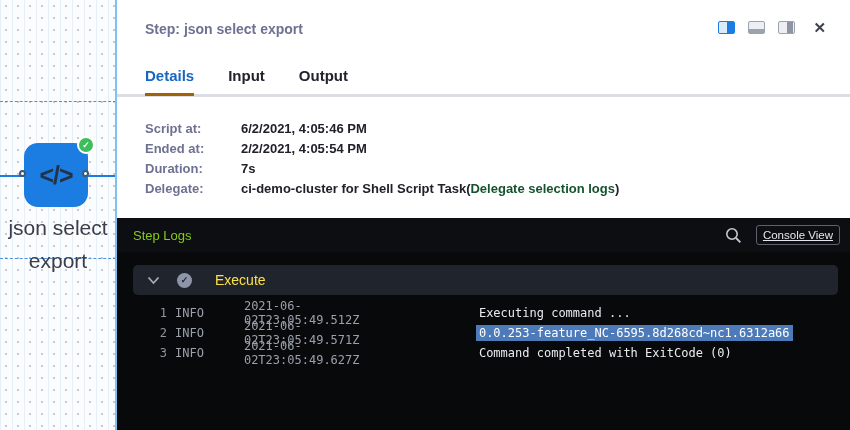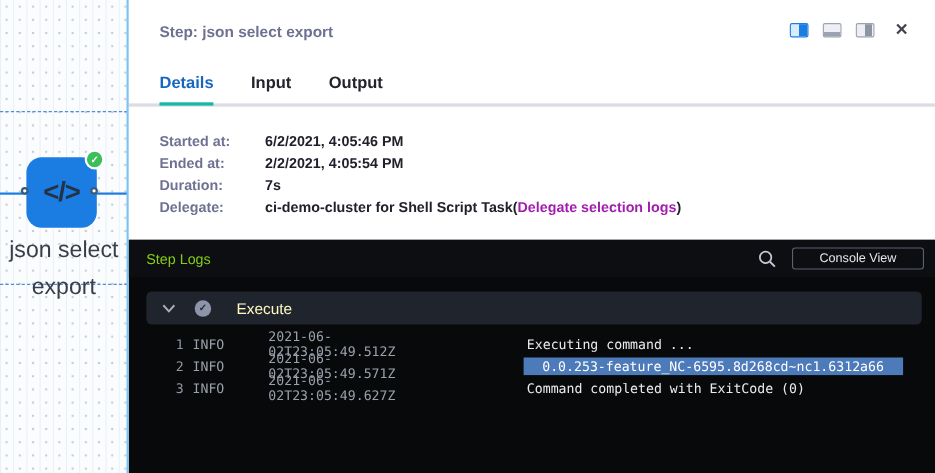--- a/index.html
+++ b/index.html
@@ -50,57 +50,58 @@
   .win-icons { position:absolute; right:24px; top:20px; display:flex; gap:13px; align-items:center; }
   .wi { width:17px; height:13px; border-radius:2px; cursor:pointer; }
   .wi-split  { border:1px solid #1b7ce2; background:linear-gradient(90deg,#d9ecfc 0 50%, #1b7ce2 50% 100%); }
   .wi-bottom { border:1px solid #9aa1af; background:linear-gradient(180deg,#edeff4 0 62%, #9ba2b0 62% 100%); }
   .wi-right  { border:1px solid #9aa1af; background:linear-gradient(90deg,#edeff4 0 50%, #8d94a4 50% 92%, #edeff4 92% 100%); }
   .close-x { font-size:15px; font-weight:700; color:#3f424d; margin-left:5px; cursor:pointer; line-height:1; }
 
   .tabs-line { position:absolute; left:0; top:94px; right:0; height:3px; background:#dbdde2; z-index:1; }
   .tabs { position:absolute; left:28px; top:67px; display:flex; gap:34px; z-index:2; }
   .tab { font-size:15px; font-weight:600; color:#22232d; padding-bottom:9px; cursor:pointer; }
-  .tab.active { color:#1766c0; border-bottom:3px solid #14b8a6; }
+  .tab.active { color:#1766c0; border-bottom:3px solid #a16207; }
 
   .details { position:absolute; left:28px; top:119px; display:grid; grid-template-columns:96px auto; font-size:13px; line-height:20px; }
   .dlabel { color:#6e7192; font-weight:600; }
   .dvalue { color:#20212b; font-weight:700; }
-  .dlink  { color:#a21caf; font-weight:600; cursor:pointer; }
+  .dlink  { color:#14532d; font-weight:600; cursor:pointer; }
 
   
   .logs { position:absolute; left:117px; top:218px; right:0; bottom:0; background:#08090b; }
   .logs-header { position:absolute; top:0; left:0; right:0; height:34px; background:#0c0e12; display:flex; align-items:center; }
   .logs-title { margin-left:16px; color:#84cc16; font-size:13px; }
   .logs-actions { position:absolute; right:10px; top:0; height:34px; display:flex; gap:14px; align-items:center; }
   .search-icon { cursor:pointer; display:flex; }
   .console-btn {
     border:1px solid #5b6170; color:#e4e6eb; background:transparent;
-    font-size:11.5px; padding:3px 24px; border-radius:3px; cursor:pointer;
+    font-size:11.5px; padding:3px 6px; border-radius:3px; cursor:pointer;
     font-family:"Liberation Sans", sans-serif;
+    text-decoration:underline;
   }
   .exec-bar {
     position:absolute; left:16px; right:12px; top:47px; height:30px;
     background:#20242d; border-radius:5px; display:flex; align-items:center; cursor:pointer;
   }
   .chev { margin-left:14px; display:flex; }
   .check-circle {
     margin-left:17px; width:15px; height:15px; border-radius:50%;
     background:#8d95a9; color:#20242d; font-size:9px; font-weight:700;
     display:flex; align-items:center; justify-content:center;
   }
-  .exec-label { margin-left:23px; color:#fef9c3; font-size:14px; }
+  .exec-label { margin-left:23px; color:#fde047; font-size:14px; }
 
   .loglines { position:absolute; top:85px; left:0; right:0; font-family:"DejaVu Sans Mono", monospace; font-size:12px; }
   .logrow { display:flex; height:20px; align-items:center; padding-left:30px; }
   .c-num { width:20px; text-align:right; color:#8f96a1; }
   .c-lvl { margin-left:8px; color:#9aa1ab; }
   .c-ts  { margin-left:40px; width:173px; color:#9aa1ab; }
   .c-msg { margin-left:62px; color:#e9ebee; white-space:pre; }
-  .c-msg.hl { background:#4d7ab8; color:#fff; padding:1px 17px; margin-left:59px; }
+  .c-msg.hl { background:#4d7ab8; color:#fff; padding:1px 3px; margin-left:59px; }
 </style>
 </head>
 <body>
 
 <div class="canvas">
   <div class="dash top"></div>
   <div class="dash bottom"></div>
   <div class="conn-line"></div>
   <div class="node">
     <span class="node-glyph">&lt;/&gt;</span>
@@ -124,21 +125,21 @@
   </div>
 
   <div class="tabs-line"></div>
   <div class="tabs">
     <div class="tab active">Details</div>
     <div class="tab">Input</div>
     <div class="tab">Output</div>
   </div>
 
   <div class="details">
-    <div class="dlabel">Started at:</div>
+    <div class="dlabel">Script at:</div>
     <div class="dvalue">6/2/2021, 4:05:46 PM</div>
     <div class="dlabel">Ended at:</div>
     <div class="dvalue">2/2/2021, 4:05:54 PM</div>
     <div class="dlabel">Duration:</div>
     <div class="dvalue">7s</div>
     <div class="dlabel">Delegate:</div>
     <div class="dvalue"><span>ci-demo-cluster for Shell Script Task(</span><span class="dlink">Delegate selection logs</span><span>)</span></div>
   </div>
 </div>
 

